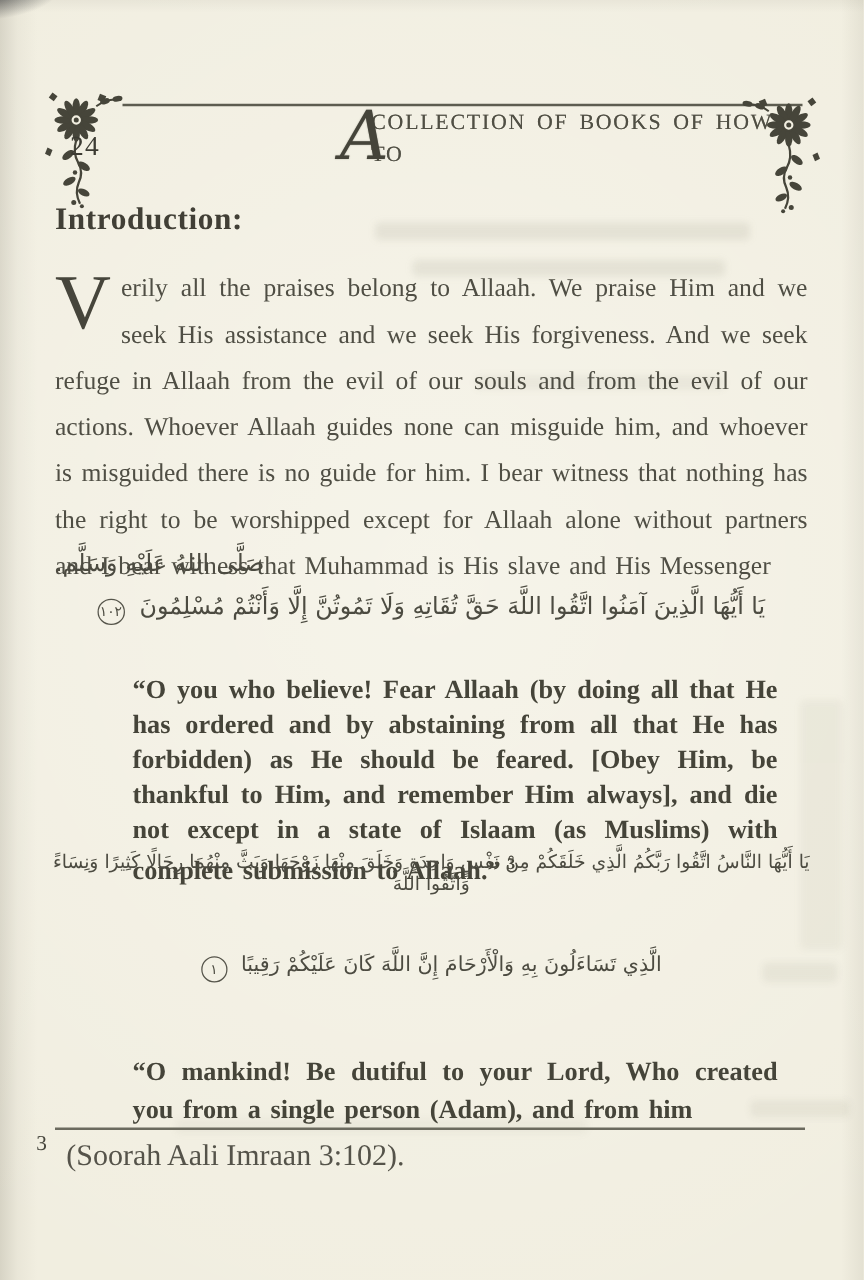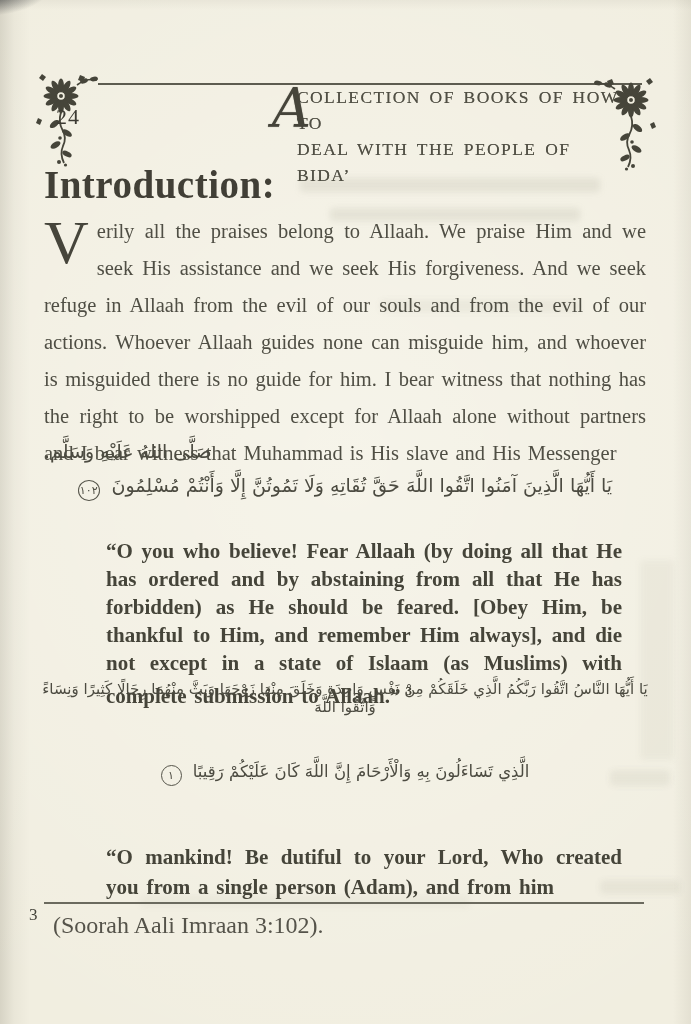--- a/index.html
+++ b/index.html
@@ -56,21 +56,21 @@
     position: absolute; left: 0; top: -2px;
     font-family: "DejaVu Serif", serif; font-style: italic;
     font-size: 54px; line-height: 54px; color: #45443a;
     text-shadow: 0 0 1px rgba(69,68,58,.6);
   }
   .title-lines { margin-left: 25px; font-size: 17.5px; line-height: 26px; letter-spacing: 1.4px; word-spacing: 3px; text-shadow: 0 0 .4px rgba(80,79,68,.7); }
 
   
   .section-heading {
     position: absolute; left: 44px; top: 162px; margin: 0;
-    font-size: 39px; font-weight: 700; color: #413f36; letter-spacing: .5px;
+    font-size: 25px; font-weight: 700; color: #413f36; letter-spacing: .5px;
   }
   .body-par {
     position: absolute; left: 44px; top: 213px; width: 602px; margin: 0;
     font-size: 20.5px; line-height: 37px; text-align: justify;
     color: #4f4e44; word-spacing: 2px;
   }
   .dropcap {
     float: left; font-size: 62px; line-height: 50px;
     padding: 4px 8px 0 0; color: #46453b; font-weight: 400;
   }
@@ -200,21 +200,20 @@
         <circle cx="29.5" cy="93" r="1.6" stroke="none"></circle>
       </g>
     </svg>
 
     <div class="page-number">24</div>
 
     <div class="title-block">
       <span class="title-initial">A</span>
       <div class="title-lines">
         <div>COLLECTION OF BOOKS OF HOW TO</div>
-        <div>DEAL WITH THE PEOPLE OF BIDA’</div>
       </div>
     </div>
   </header>
 
   <h1 class="section-heading">Introduction:</h1>
 
   <p class="body-par"><span class="dropcap">V</span><span>erily all the praises belong to Allaah. We praise Him and we seek His assistance and we seek His forgiveness. And we seek refuge in Allaah from the evil of our souls and from the evil of our actions. Whoever Allaah guides none can misguide him, and whoever is misguided there is no guide for him. I bear witness that nothing has the right to be worshipped except for Allaah alone without partners and I bear witness that Muhammad is His slave and His Messenger</span></p>
 
   <div class="salutation arabic">صَلَّى اللهُ عَلَيْهِ وَسَلَّم.</div>
 

